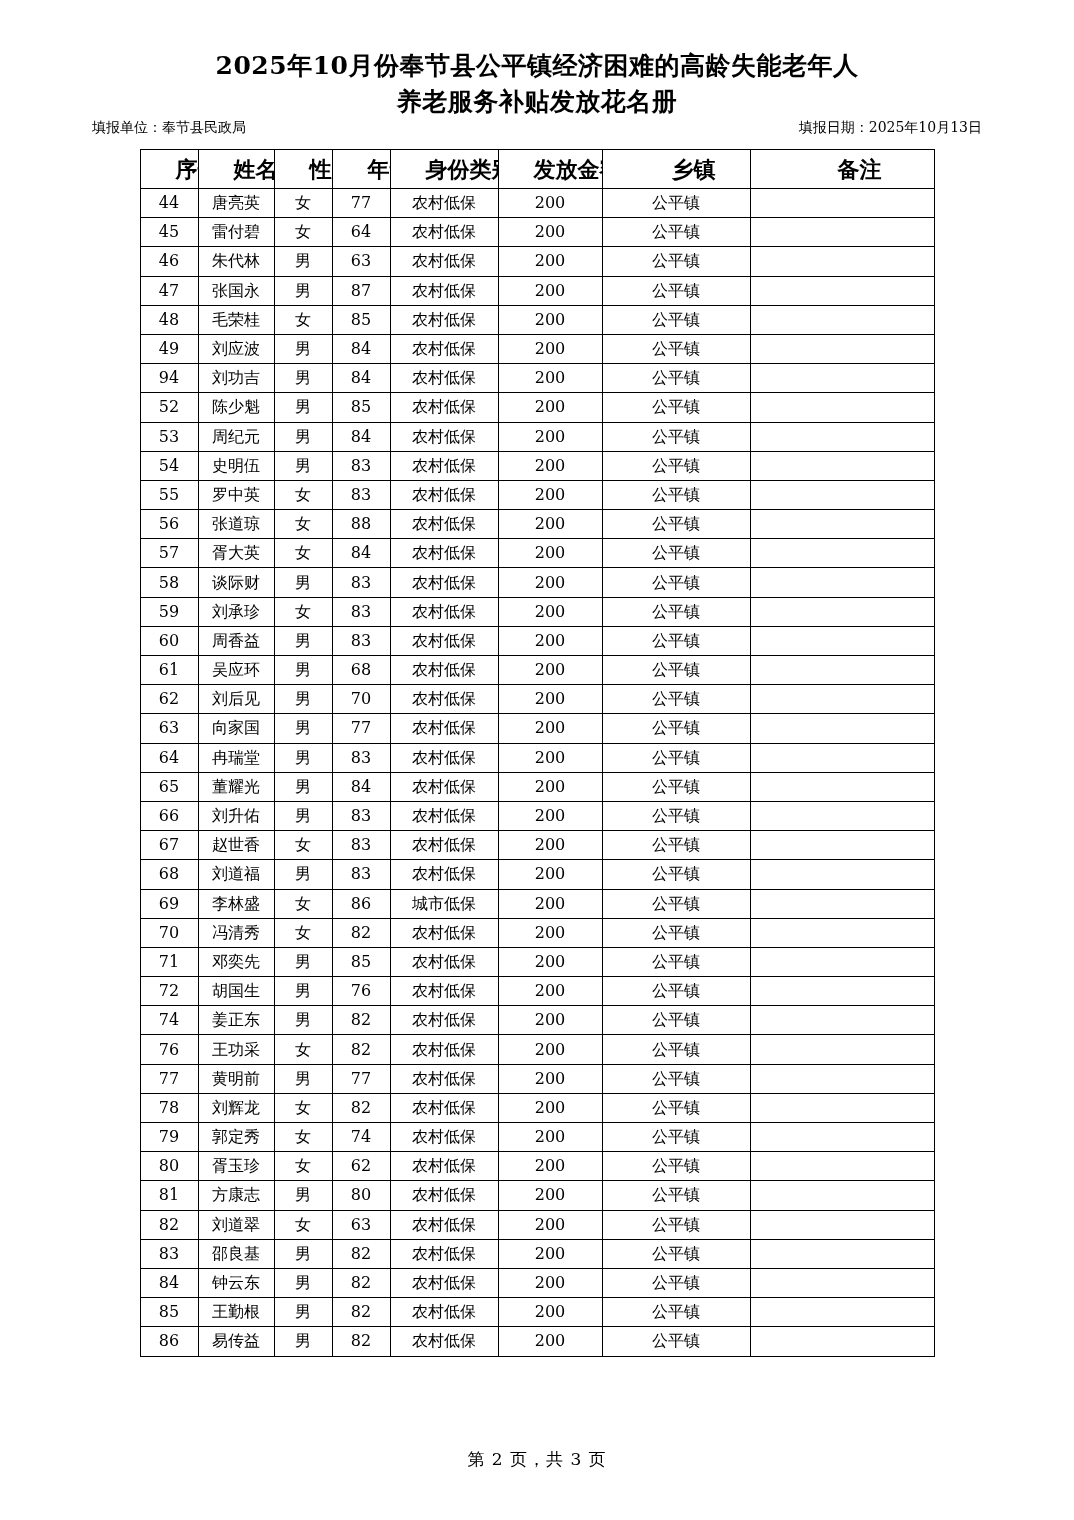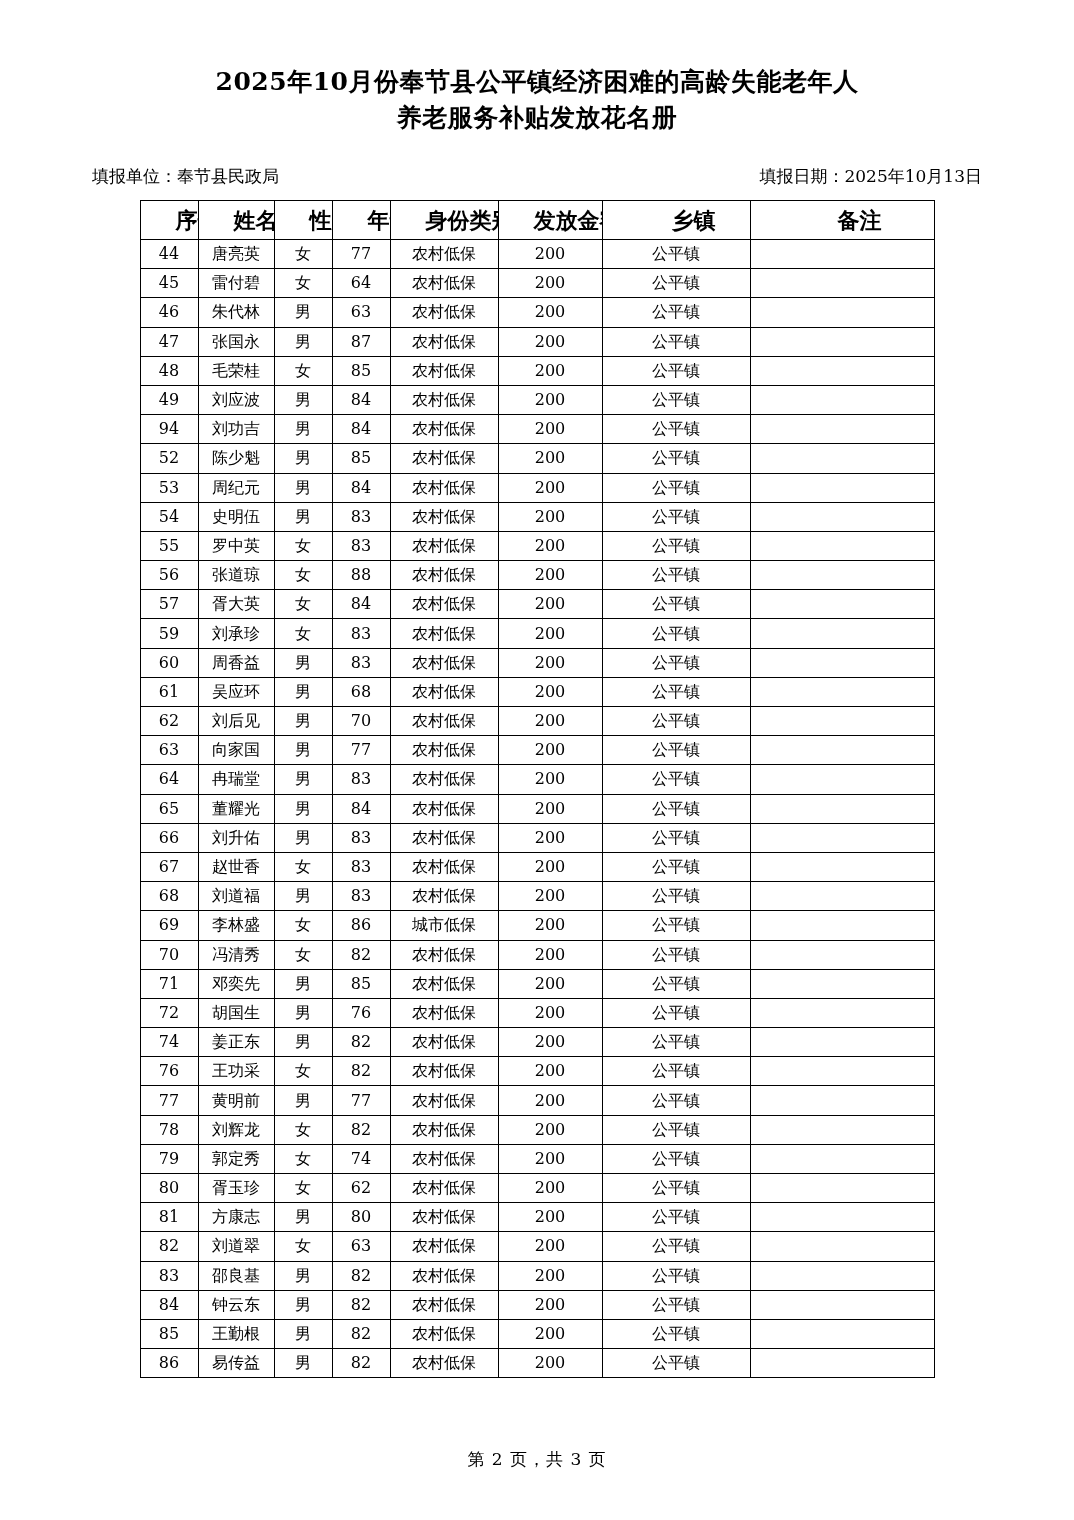--- a/index.html
+++ b/index.html
@@ -21,32 +21,31 @@
     box-sizing: border-box;
     padding: 48px 70px 0 70px;
     position: relative;
   }
   .doc-title {
     text-align: center;
     font-size: 25px;
     font-weight: bold;
     line-height: 1.42;
     letter-spacing: 0.5px;
-    margin: 16px auto;
+    margin: 0 auto;
     width: 760px;
   }
   .doc-title .line2 {
     display: block;
   }
   .meta-row {
     display: flex;
     justify-content: space-between;
-    margin-top: 30px;
     padding: 0 22px 0 22px;
-    font-size: 17px;
+    font-size: 14px;
   }
   .meta-left, .meta-right {
     white-space: nowrap;
   }
   table.roster {
     border-collapse: collapse;
     margin-top: 12px;
     width: 794px;
     margin-left: auto;
     margin-right: auto;
@@ -250,20 +249,30 @@
           <td>57</td>
           <td>胥大英</td>
           <td>女</td>
           <td>84</td>
           <td>农村低保</td>
           <td>200</td>
           <td>公平镇</td>
           <td></td>
         </tr>
         <tr>
+          <td>58</td>
+          <td>谈际财</td>
+          <td>男</td>
+          <td>83</td>
+          <td>农村低保</td>
+          <td>200</td>
+          <td>公平镇</td>
+          <td></td>
+        </tr>
+        <tr>
           <td>59</td>
           <td>刘承珍</td>
           <td>女</td>
           <td>83</td>
           <td>农村低保</td>
           <td>200</td>
           <td>公平镇</td>
           <td></td>
         </tr>
         <tr>

